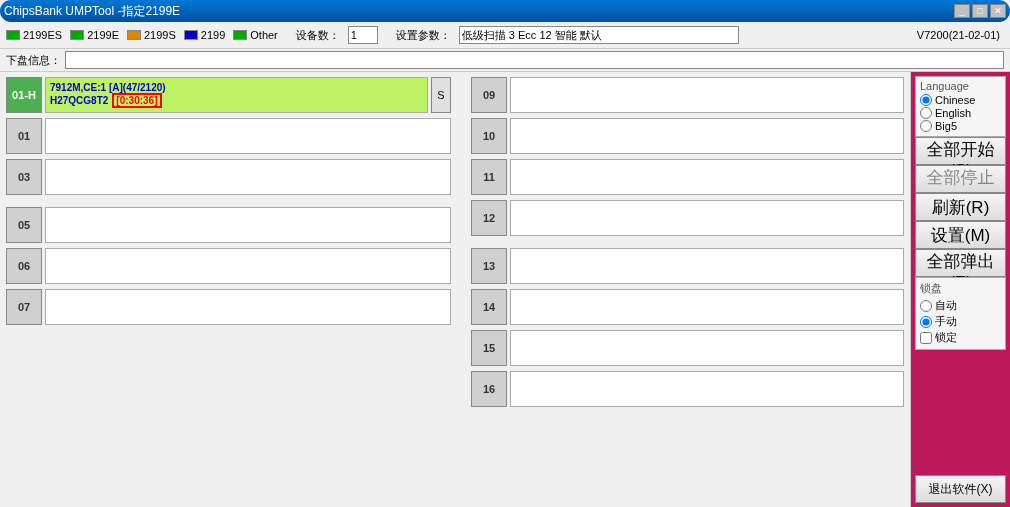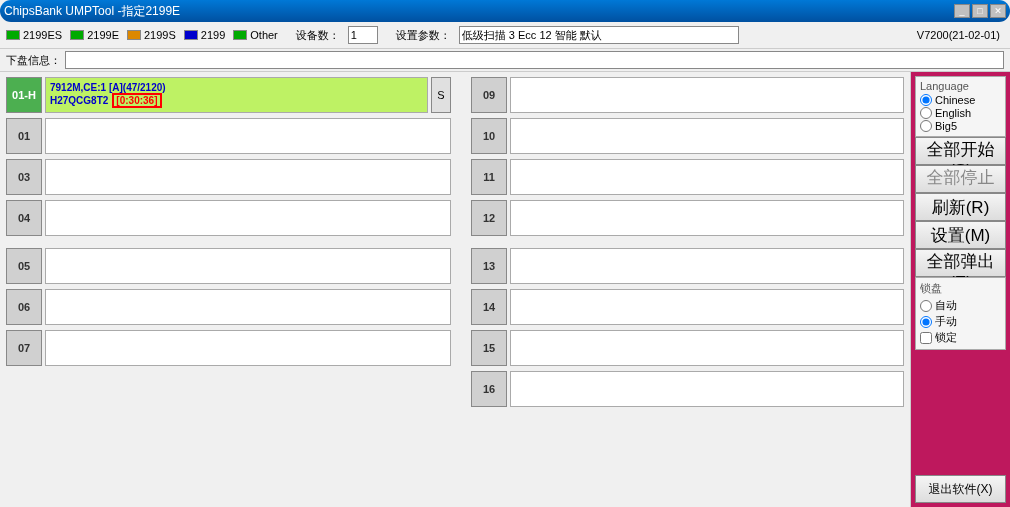--- a/index.html
+++ b/index.html
@@ -313,24 +313,20 @@
           <div class="slot-row">
             <div class="slot-num">01</div>
             <div class="slot-placeholder"></div>
           </div>
 
           <div class="slot-row">
             <div class="slot-num">03</div>
             <div class="slot-placeholder"></div>
           </div>
 
-          <div class="slot-row">
-            <div class="slot-num">04</div>
-            <div class="slot-placeholder"></div>
-          </div>
 
           <div class="divider-row"></div>
 
           <div class="slot-row">
             <div class="slot-num">05</div>
             <div class="slot-placeholder"></div>
           </div>
 
           <div class="slot-row">
             <div class="slot-num">06</div>

